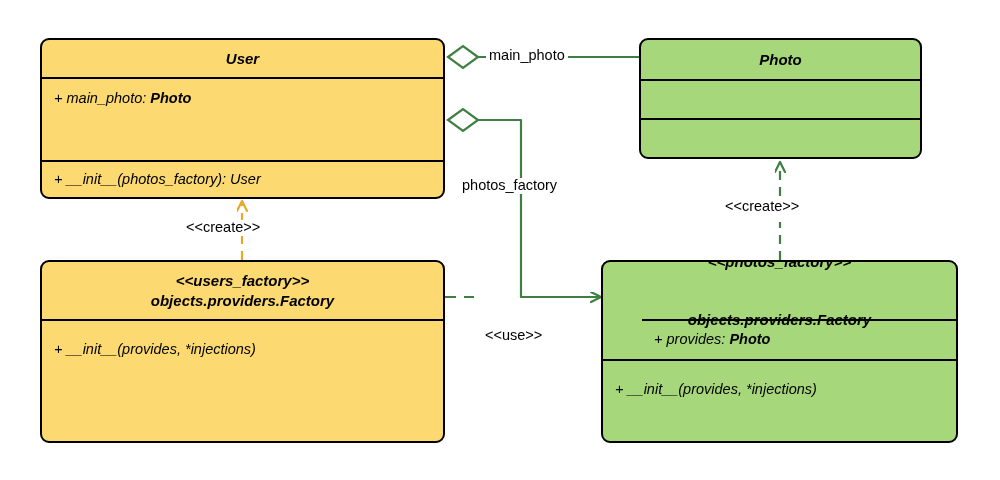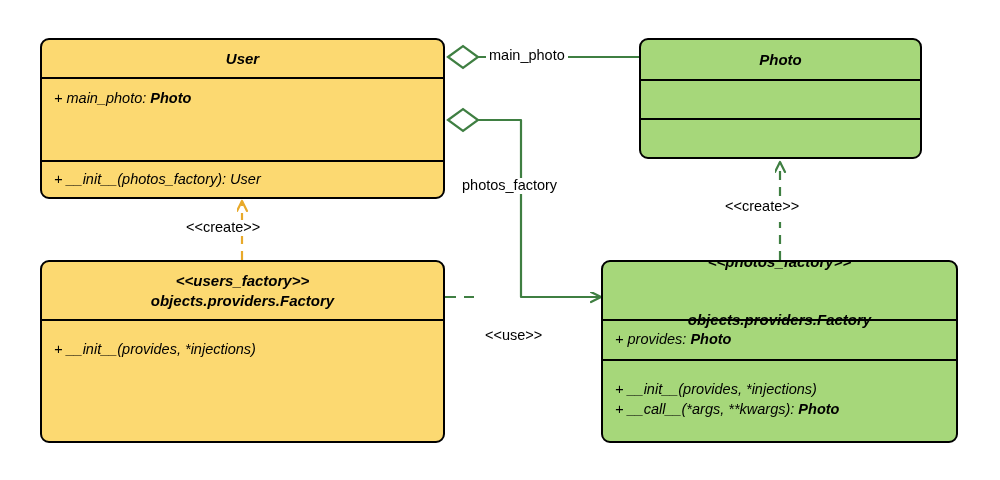--- a/index.html
+++ b/index.html
@@ -153,34 +153,30 @@
         <span>__init__(provides, *injections)</span>
       </div>
     </div>
   </div>
 
   <div class="uml-class green" style="left:601px; top:260px; width:357px; height:183px;">
     <div class="compartment comp-header" style="height:57px;gap:38px;">
       <div>&lt;&lt;photos_factory&gt;&gt;</div>
       <div>objects.providers.Factory</div>
     </div>
-    <div class="compartment comp-body" style="height:41px; padding-top:8px;">
+    <div class="compartment comp-body" style="height:41px; padding-top:8px;margin-left:39px;">
       <div class="row">
         <span>+</span>
         <span>provides: </span><b>Photo</b>
       </div>
     </div>
     <div class="compartment comp-body" style="height:85px; padding-top:18px;">
       <div class="row">
         <span>+</span>
         <span>__init__(provides, *injections)</span>
-      </div>
-      <div class="row">
-        <span>+</span>
-        <span>__call__(*args, **kwargs): </span><b>Photo</b>
       </div>
     </div>
   </div>
 
   <div class="edge-label" style="left:486px; top:48px;text-align:right;">main_photo</div>
 
   <div class="edge-label" style="left:459px; top:178px;">photos_factory</div>
 
   <div class="edge-label" style="left:183px; top:220px;">&lt;&lt;create&gt;&gt;</div>
 

